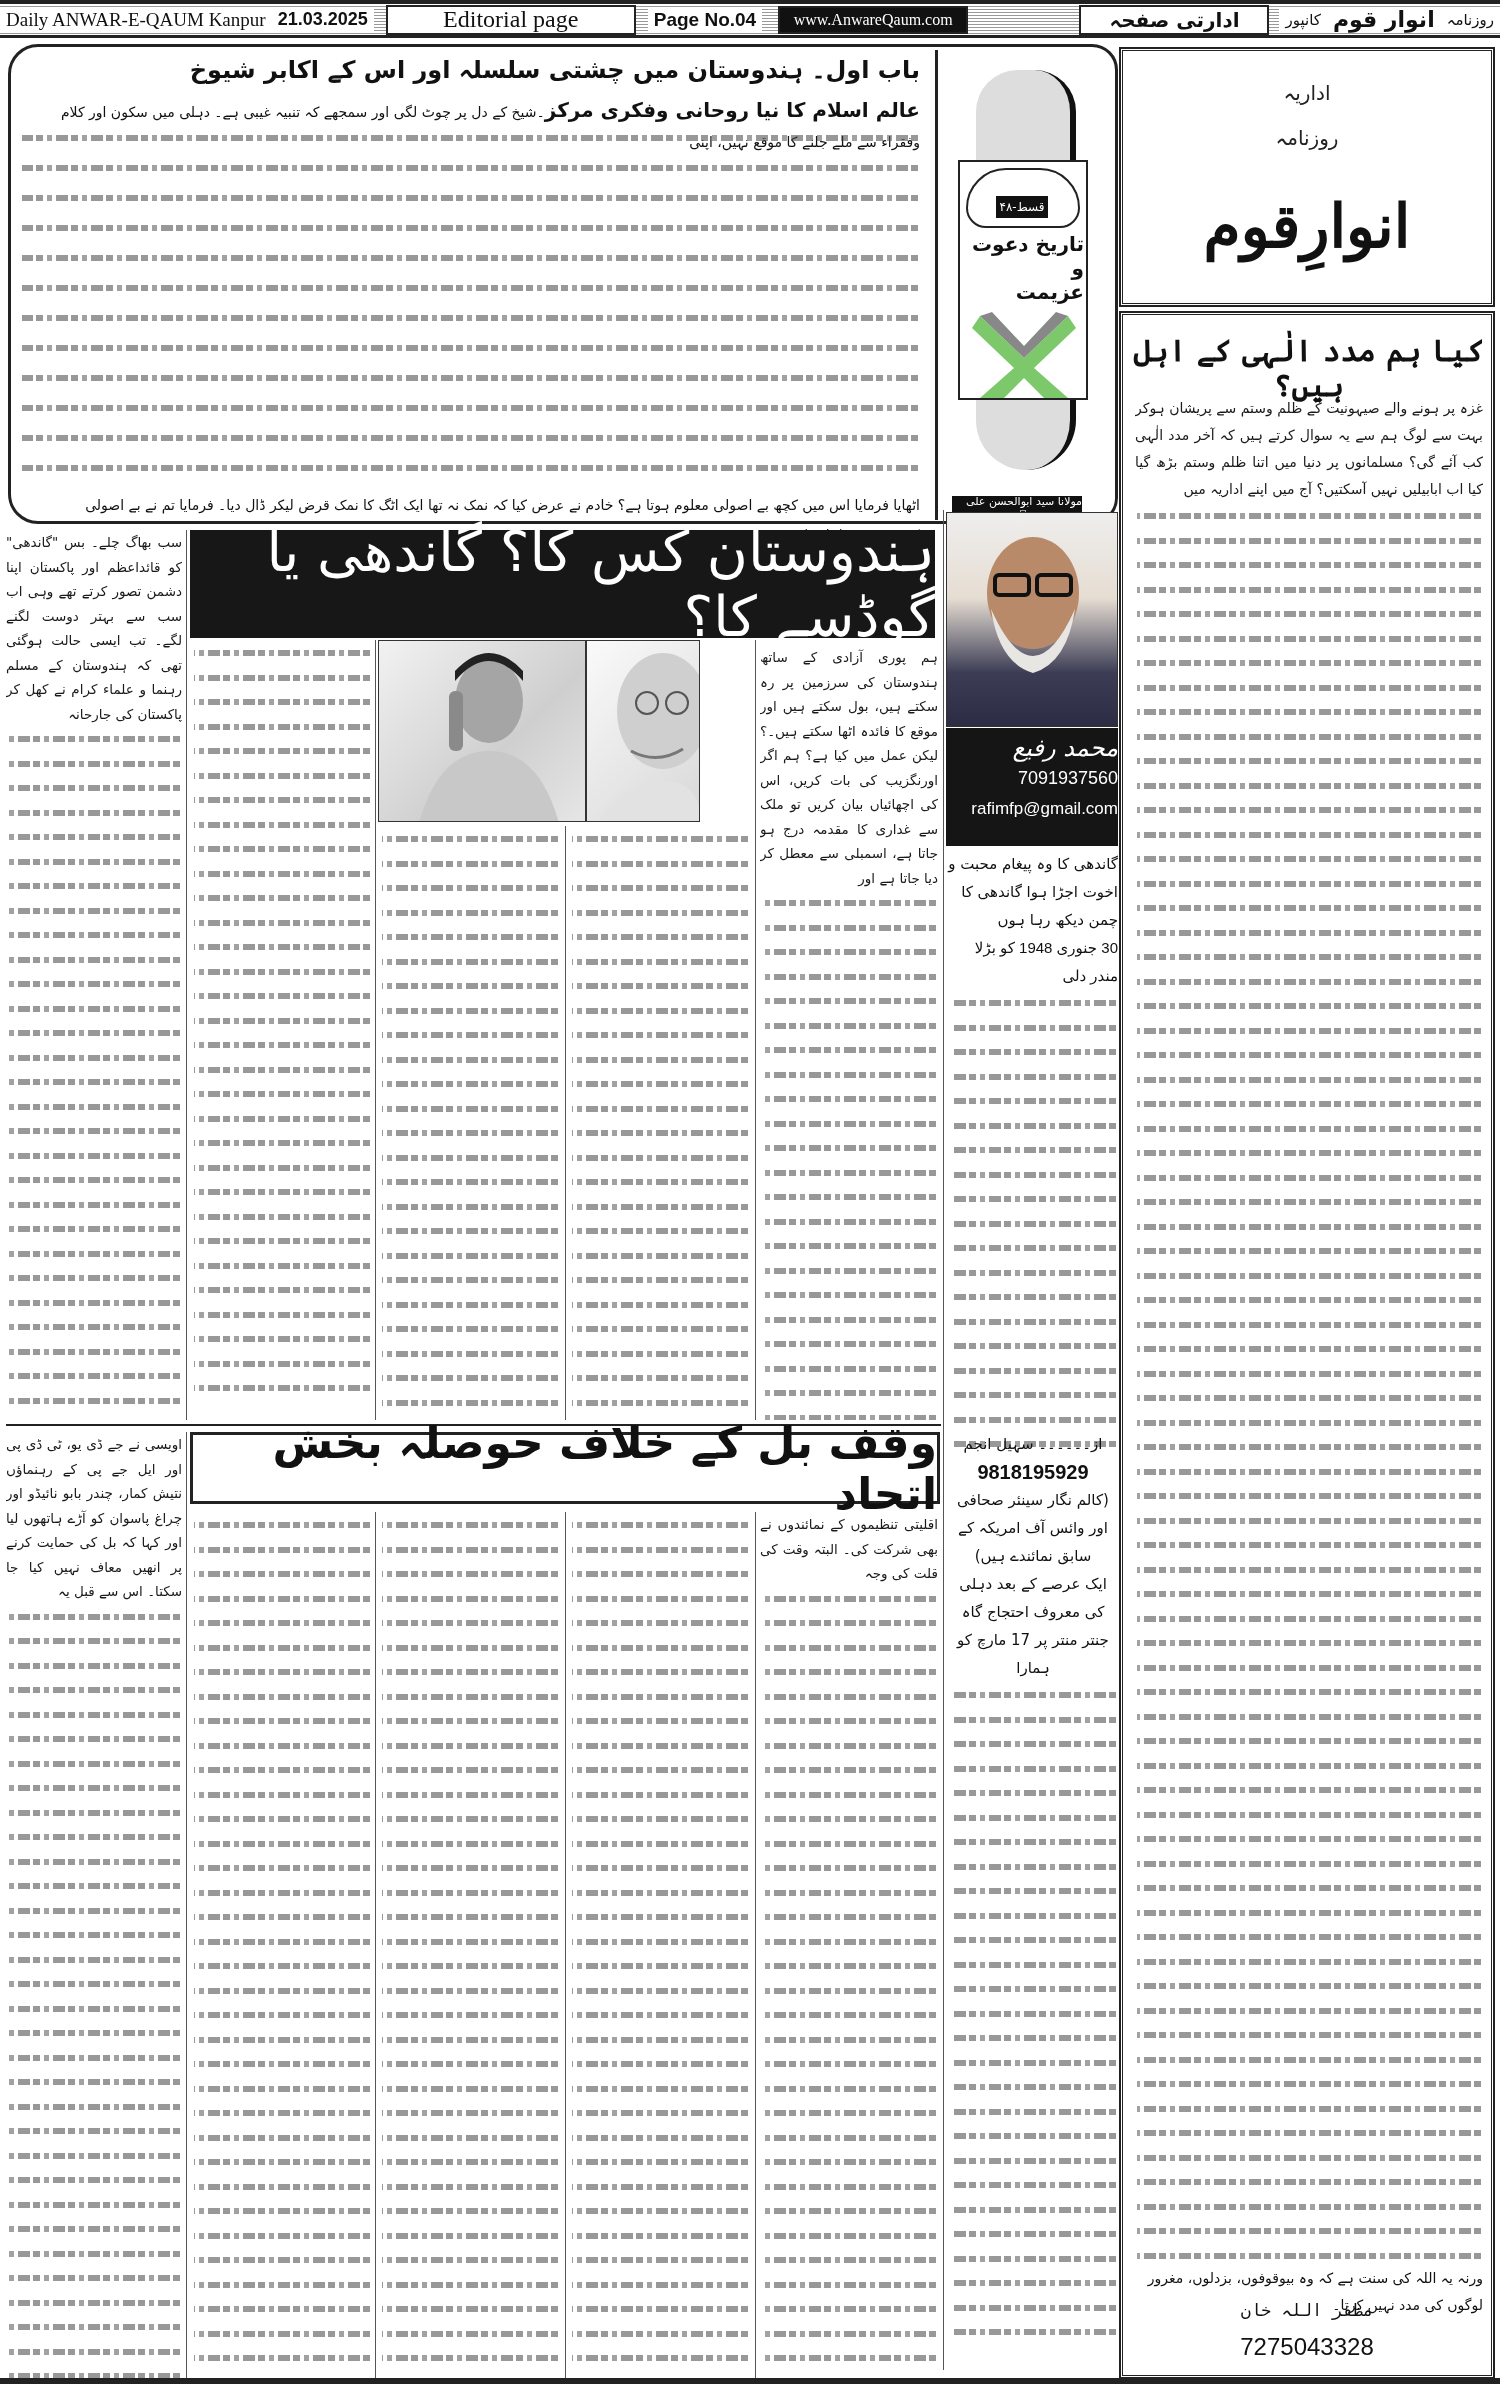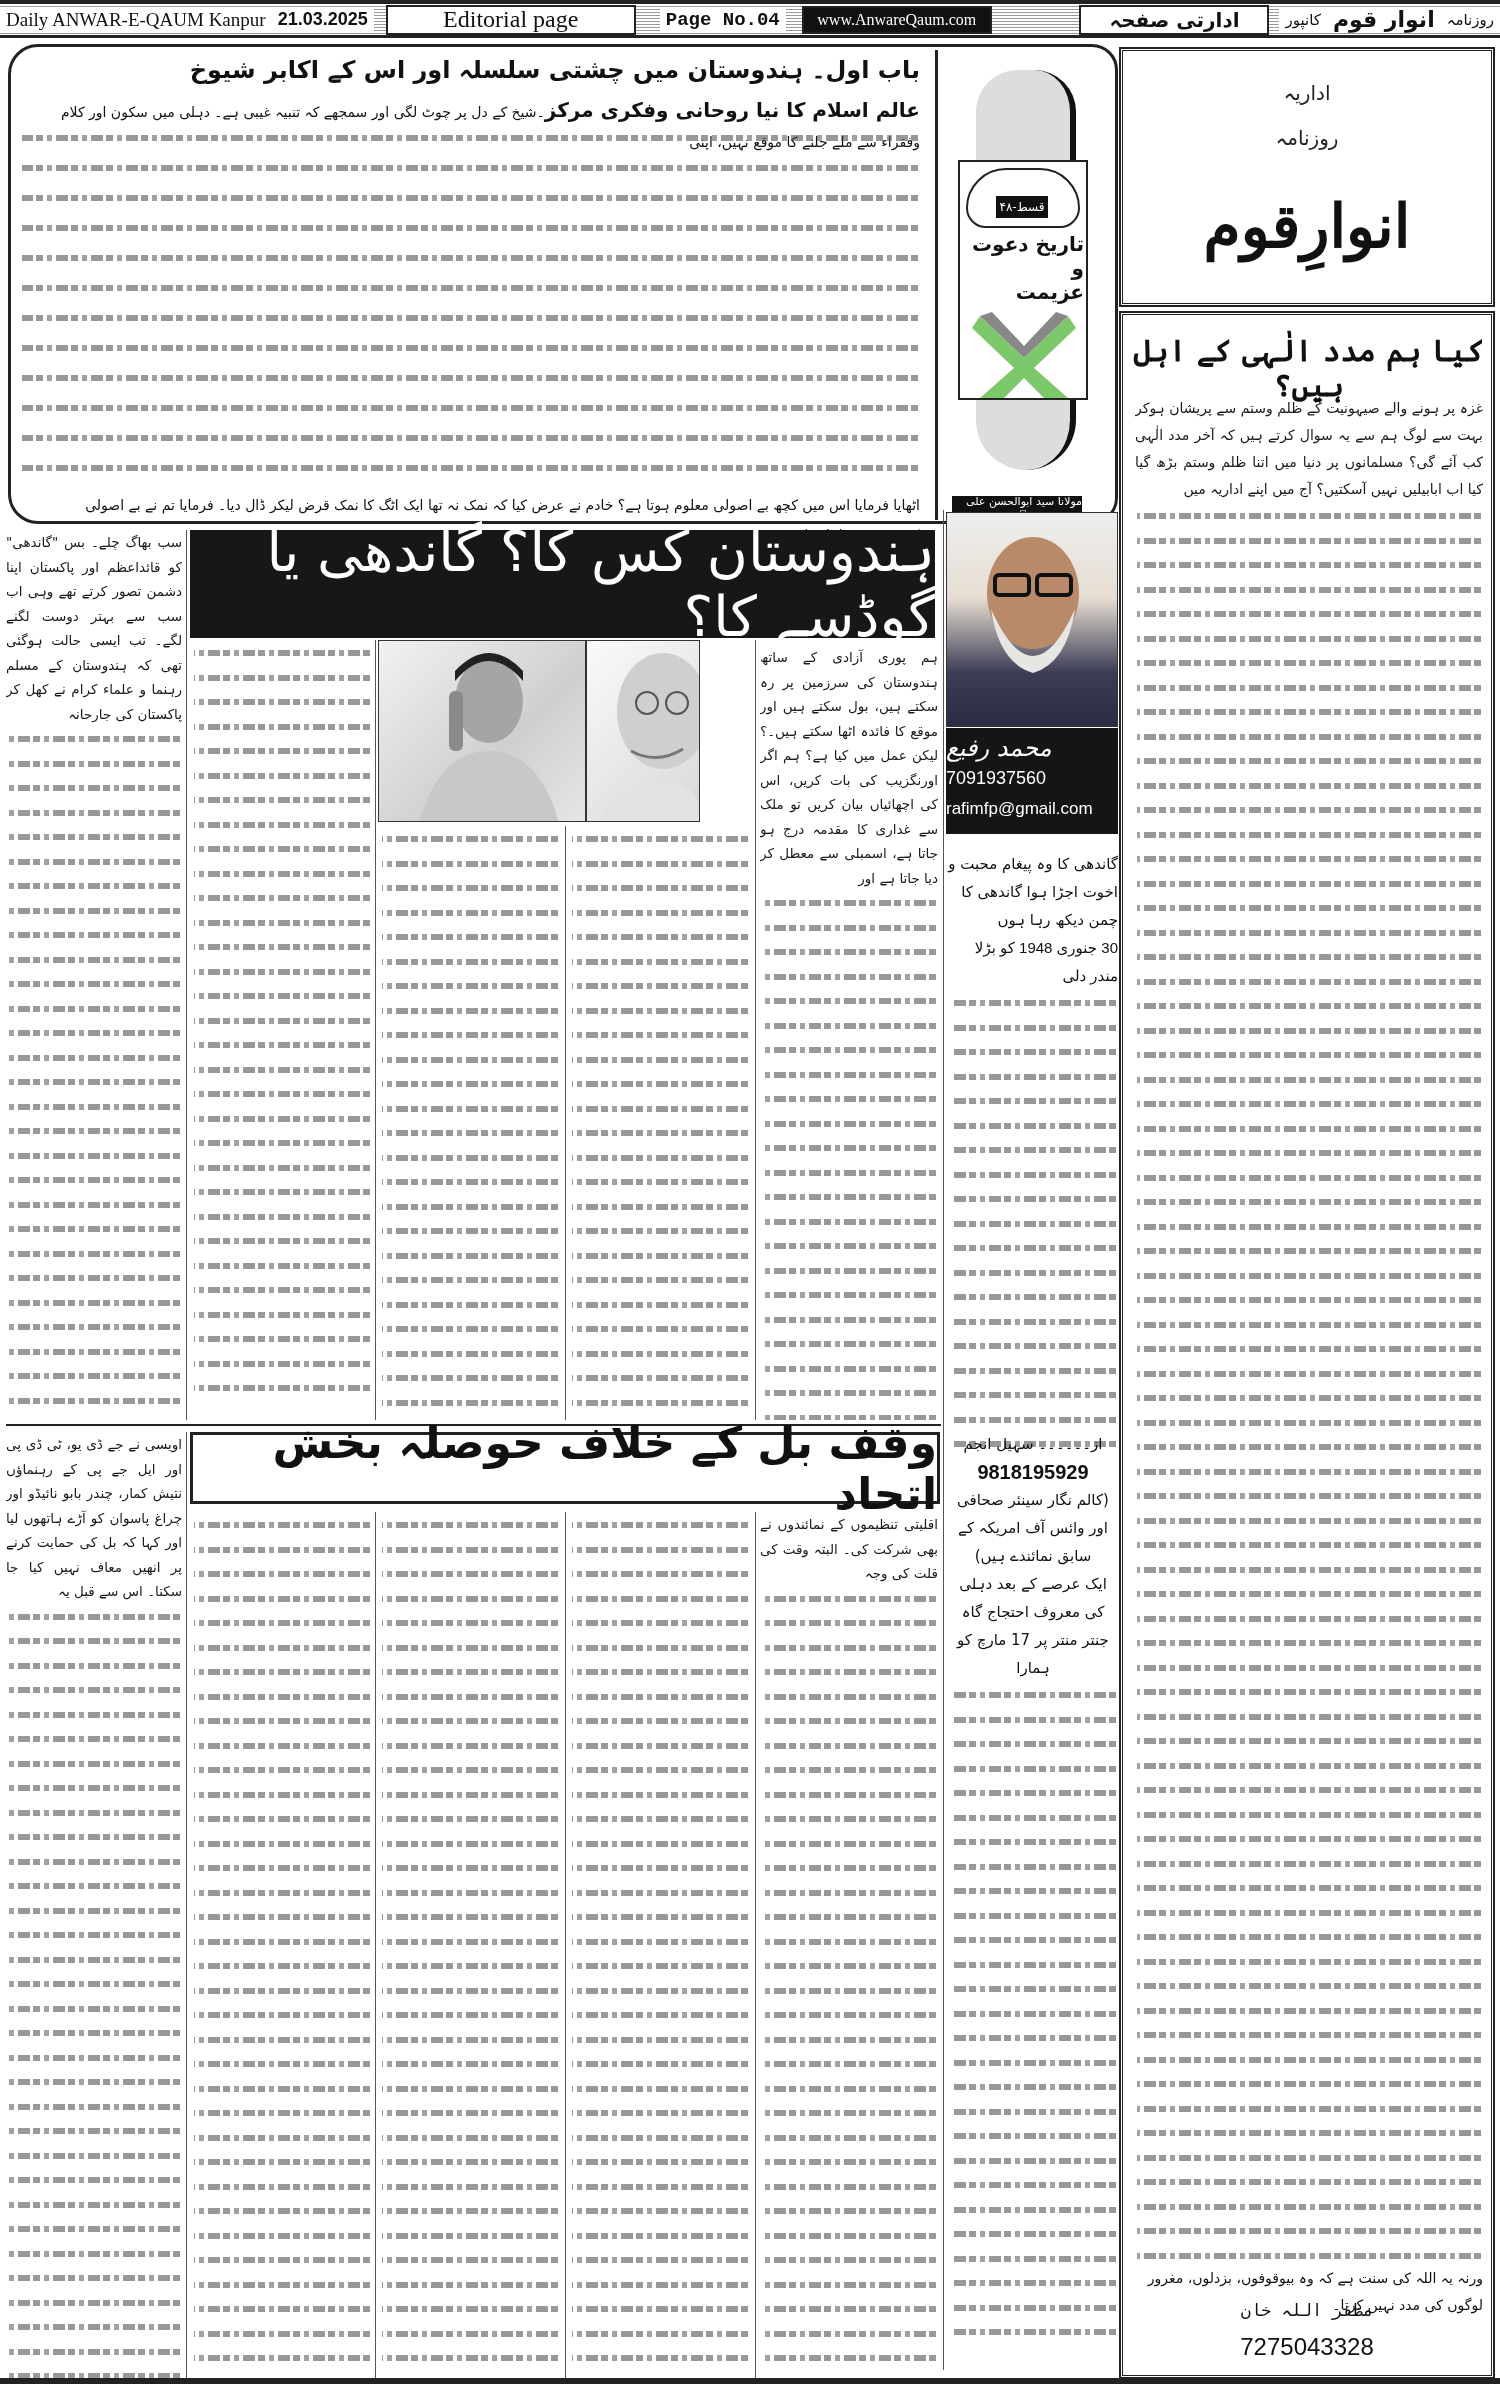--- a/index.html
+++ b/index.html
@@ -11,21 +11,21 @@
     position: absolute; left: 0; top: 0; width: 1500px; height: 38px;
     border-top: 4px solid #222; border-bottom: 3px solid #222;
     display: flex; align-items: center; direction: ltr;
     background: repeating-linear-gradient(to bottom, #fff 0px, #fff 2px, #999 2px, #999 3px);
   }
   .mh-seg { background: #fff; height: 26px; display: flex; align-items: center; padding: 0 6px; white-space: nowrap; }
   .mh-en { font-family: "Liberation Serif", serif; font-size: 19px; color: #111; }
   .mh-date { font-family: "Liberation Sans", sans-serif; font-size: 18px; font-weight: bold; }
   .mh-box { border: 2px solid #222; background: #fff; height: 30px; display: flex; align-items: center; justify-content: center; }
   .mh-edit { width: 250px; font-family: "Liberation Serif", serif; font-size: 24px; }
-  .mh-page { font-family: Liberation Mono, monospace; font-size: 19px; font-weight: bold; margin-left: 12px; }
+  .mh-page { font-family: Liberation Sans, sans-serif; font-size: 19px; font-weight: bold; }
   .mh-url { background: #111; color: #fff; height: 28px; width: 190px; justify-content: center; font-family: "Liberation Serif", serif; font-size: 16px; }
   .mh-urdu-box { width: 190px; font-size: 20px; font-weight: bold; direction: rtl; }
   .mh-urdu { direction: rtl; font-size: 15px; }
   .mh-urdu-big { font-size: 22px; font-weight: bold; direction: rtl; }
   .gap { flex: 1; }
   .col-text { direction: rtl; text-align: justify; font-size: 13.5px; line-height: 24.5px; color: #1a1a1a; overflow: hidden; }
   .filler-line { display: block; height: 24.5px; position: relative; }
   .filler-line::before {
     content: ""; position: absolute; left: 2px; right: 2px; top: 10px; height: 6px;
     background: repeating-linear-gradient(to left, #444 0 7px, transparent 7px 10px, #444 10px 22px, transparent 22px 26px, #555 26px 31px, transparent 31px 35px);
@@ -65,21 +65,21 @@
   .ed-end { position: absolute; left: 12px; top: 1950px; width: 348px; direction: rtl; font-size: 14px; line-height: 27px; text-align: right; }
   .ed-author { position: absolute; left: 0; top: 1985px; width: 100%; text-align: center; direction: rtl; font-size: 17px; font-family: Liberation Mono, monospace; }
   .ed-phone { position: absolute; left: 0; top: 2018px; width: 100%; text-align: center; font-family: "Liberation Sans", sans-serif; font-size: 24px; }
 
   
   .g-headline { position: absolute; left: 190px; top: 530px; width: 745px; height: 108px; background: #171717; color: #fff; display: flex; align-items: center; justify-content: center; font-family: "DejaVu Serif", serif; font-size: 56px; direction: rtl; }
   .photo { position: absolute; overflow: hidden; }
   .photo-godse { left: 378px; top: 640px; width: 208px; height: 182px; background: linear-gradient(135deg, #f2f2f2, #cfcfcf 60%, #e6e6e6); border: 1px solid #333; }
   .photo-gandhi { left: 586px; top: 640px; width: 114px; height: 182px; background: linear-gradient(135deg, #fafafa, #d8d8d8); border: 1px solid #333; }
   .photo-author { left: 946px; top: 512px; width: 172px; height: 215px; background: linear-gradient(180deg, #eee 0%, #e6ddd2 40%, #3c3d55 75%, #2c2d45 100%); border: 1px solid #333; }
-  .author-card { position: absolute; left: 946px; top: 728px; width: 172px; height: 106px; background: #151515; color: #fff; text-align: left; }
+  .author-card { position: absolute; left: 946px; top: 728px; width: 172px; height: 118px; background: #151515; color: #fff; text-align: right; }
   .author-card .nm { direction: rtl; font-family: "DejaVu Serif", serif; font-size: 24px; font-style: italic; margin-top: 6px; }
   .author-card .ph { font-family: "Liberation Sans", sans-serif; font-size: 18px; margin-top: 6px; }
   .author-card .em { font-family: "Liberation Sans", sans-serif; font-size: 17px; margin-top: 10px; }
   .g-kicker { position: absolute; left: 948px; top: 850px; width: 170px; direction: rtl; text-align: right; font-size: 15px; line-height: 28px; }
   .g-kicker .num { font-family: "Liberation Sans", sans-serif; }
 
   
   .w-headline { position: absolute; left: 190px; top: 1432px; width: 750px; height: 72px; border: 3px solid #222; display: flex; align-items: center; justify-content: center; font-family: "DejaVu Sans", sans-serif; font-size: 44px; font-weight: bold; direction: rtl; }
   .w-byline { position: absolute; left: 948px; top: 1430px; width: 170px; text-align: center; direction: rtl; font-size: 15px; line-height: 28px; }
   .w-byline .ph { font-family: "Liberation Sans", sans-serif; font-size: 20px; font-weight: bold; direction: ltr; }

